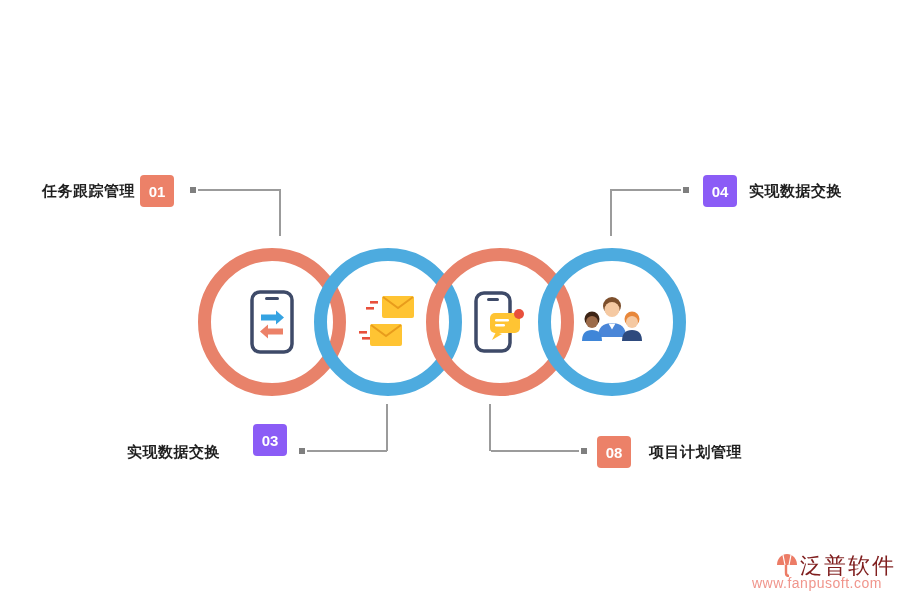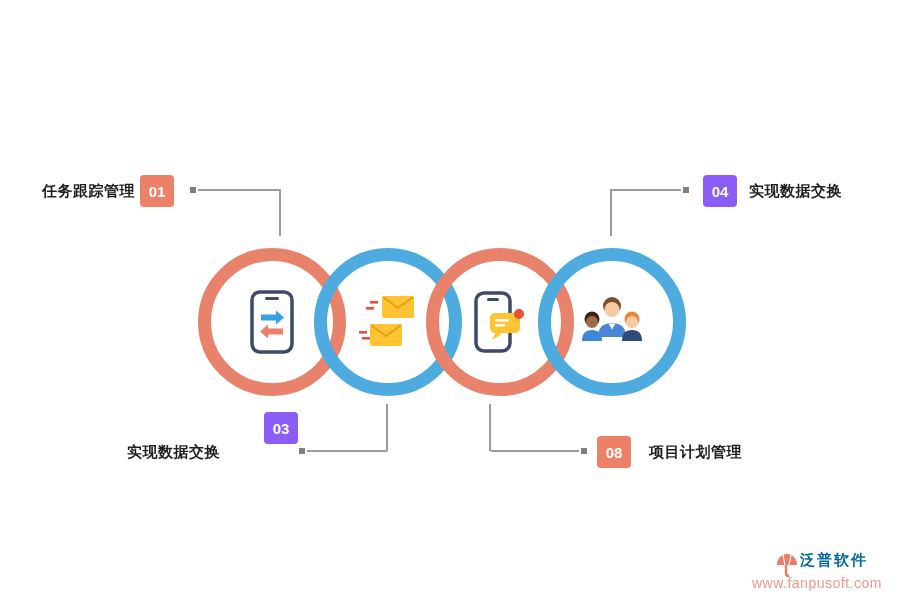--- a/index.html
+++ b/index.html
@@ -30,22 +30,22 @@
   .badge{
     position:absolute;width:34px;height:32px;border-radius:4px;color:#ffffff;
     font-size:15px;font-weight:bold;display:flex;align-items:center;justify-content:center;
   }
   .badge.coral{background:#ec8168;}
   .badge.blue{background:#8b5cf6;}
   .hline{position:absolute;height:2px;background:#9b9b9b;}
   .vline{position:absolute;width:2px;background:#9b9b9b;}
   .dot{position:absolute;width:6px;height:6px;background:#7f7f7f;}
   .brand-text{
-    position:absolute;left:800px;top:551px;font-size:15px;font-weight:bold;
-    color:#0369a1;letter-spacing:2px;
+    position:absolute;left:800px;top:551px;font-size:22px;font-weight:normal;
+    color:#7f1d1d;letter-spacing:2px;
   }
   .brand-site{
     position:absolute;left:752px;top:575px;font-size:14px;color:#f0958c;letter-spacing:0.5px;
   }
   .brand-icon{position:absolute;left:776px;top:553px;}
 </style>
 </head>
 <body>
 
 <div class="stage">
@@ -117,21 +117,21 @@
   <div class="hline" style="left:198px;top:189px;width:82px;"></div>
   <div class="vline" style="left:279px;top:189px;height:47px;"></div>
 
   <div class="vline" style="left:610px;top:189px;height:47px;"></div>
   <div class="hline" style="left:611px;top:189px;width:70px;"></div>
   <div class="dot" style="left:683px;top:187px;"></div>
   <div class="badge blue" style="left:703px;top:175px;">04</div>
   <div class="label" style="left:749px;top:182px;">实现数据交换</div>
 
   <div class="label" style="left:127px;top:443px;">实现数据交换</div>
-  <div class="badge blue" style="left:253px;top:412px;margin-left:11px;">03</div>
+  <div class="badge blue" style="left:253px;top:424px;">03</div>
   <div class="dot" style="left:299px;top:448px;"></div>
   <div class="hline" style="left:307px;top:450px;width:80px;"></div>
   <div class="vline" style="left:386px;top:404px;height:47px;"></div>
 
   <div class="vline" style="left:489px;top:404px;height:47px;"></div>
   <div class="hline" style="left:491px;top:450px;width:88px;"></div>
   <div class="dot" style="left:581px;top:448px;"></div>
   <div class="badge coral" style="left:597px;top:436px;">08</div>
   <div class="label" style="left:649px;top:443px;">项目计划管理</div>
 

